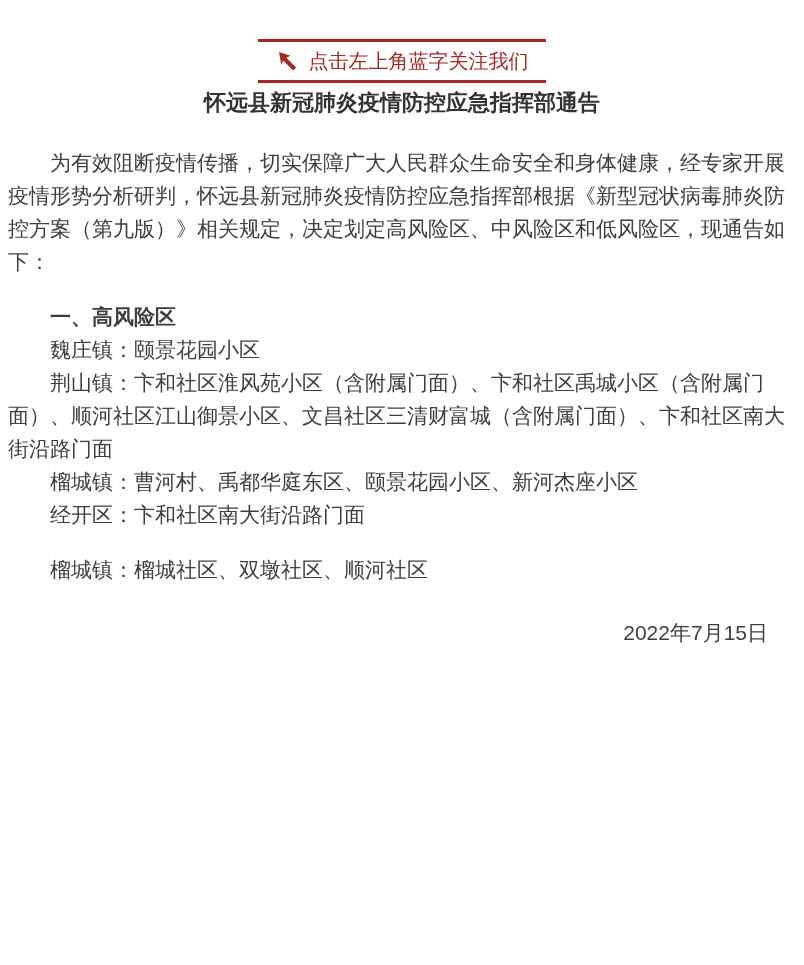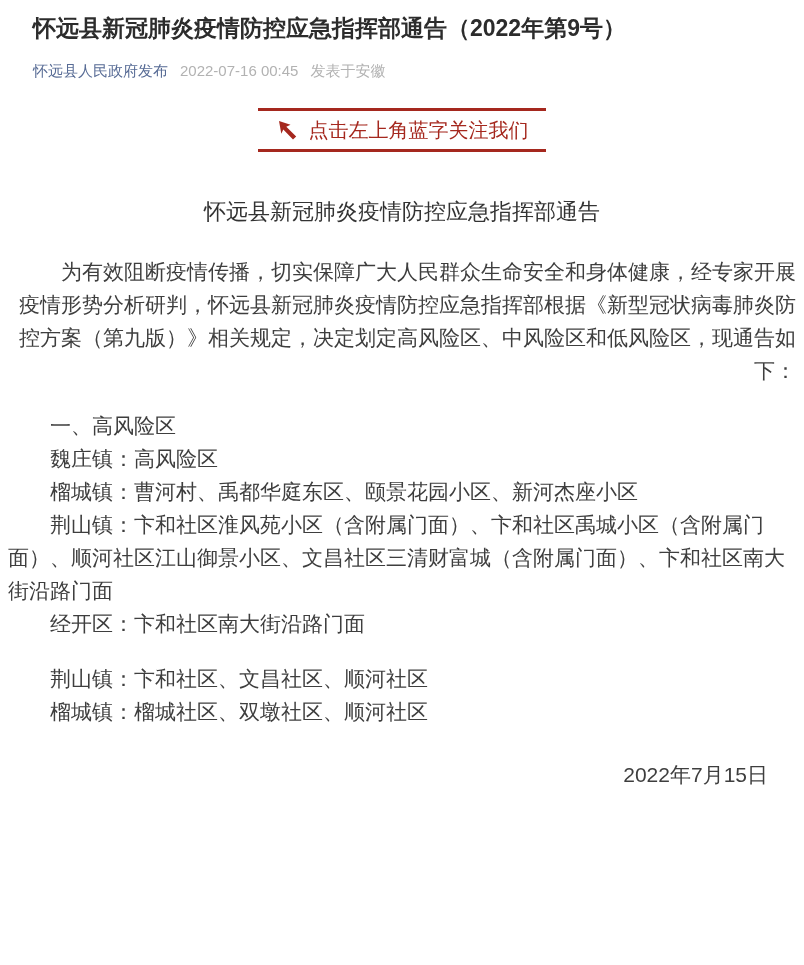--- a/index.html
+++ b/index.html
@@ -66,56 +66,48 @@
   .banner .arrow-icon svg { width: 24px; height: 24px; display: block; }
 
   
   .doc {
     padding: 0 8px;
     font-size: 21px;
     line-height: 33px;
     color: #3e3e3e;
   }
   .doc-heading {
-    margin-top: 40px;
     text-align: center;
     font-size: 22px;
-    font-weight: normal;
+    font-weight: bold;
     line-height: 39px;
     color: #333333;
   }
   .intro {
     margin: 24px 0 0 0;
     text-indent: 2em;
-    text-align: right;
   }
   .section { margin-top: 22px; }
   .section p {
     margin: 0;
     text-indent: 2em;
   }
-  .sec-head { font-weight: normal; }
+  .sec-head { font-weight: bold; }
   .signature {
     margin-top: 30px;
     text-align: right;
     padding-right: 28px;
   }
   .signature div { line-height: 33px; }
 </style>
 </head>
 <body>
 
 <div class="page">
 
-  <div class="header">
-    <h1 class="article-title">怀远县新冠肺炎疫情防控应急指挥部通告（2022年第9号）</h1>
-    <div class="byline">
-      <span class="account">怀远县人民政府发布</span><span class="time">2022-07-16 00:45</span><span class="loc">发表于安徽</span>
-    </div>
-  </div>
 
   <div class="banner-wrap">
     <div class="banner">
       <span class="arrow-icon">
         <svg viewBox="0 0 24 24" aria-hidden="true">
           <path d="M3 3 L14.5 6.8 L10.3 8.7 L20.2 18.6 L17 21.6 L7.3 11.6 L5.3 15.8 Z" fill="#a5281e"></path>
         </svg>
       </span>
       <span>点击左上角蓝字关注我们</span>
     </div>
@@ -124,28 +116,27 @@
   <div class="doc">
 
     <div class="doc-heading">
       <div>怀远县新冠肺炎疫情防控应急指挥部通告</div>
     </div>
 
     <p class="intro">为有效阻断疫情传播，切实保障广大人民群众生命安全和身体健康，经专家开展疫情形势分析研判，怀远县新冠肺炎疫情防控应急指挥部根据《新型冠状病毒肺炎防控方案（第九版）》相关规定，决定划定高风险区、中风险区和低风险区，现通告如下：</p>
 
     <div class="section">
       <p class="sec-head">一、高风险区</p>
-      <p>魏庄镇：高风险区</p>
+      <p>魏庄镇：颐景花园小区</p>
+      <p>荆山镇：卞和社区淮风苑小区（含附属门面）、卞和社区禹城小区（含附属门面）、顺河社区江山御景小区、文昌社区三清财富城（含附属门面）、卞和社区南大街沿路门面</p>
       <p>榴城镇：曹河村、禹都华庭东区、颐景花园小区、新河杰座小区</p>
-      <p>荆山镇：卞和社区淮风苑小区（含附属门面）、卞和社区禹城小区（含附属门面）、顺河社区江山御景小区、文昌社区三清财富城（含附属门面）、卞和社区南大街沿路门面</p>
       <p>经开区：卞和社区南大街沿路门面</p>
     </div>
 
     <div class="section">
-      <p>荆山镇：卞和社区、文昌社区、顺河社区</p>
       <p>榴城镇：榴城社区、双墩社区、顺河社区</p>
     </div>
 
 
     <div class="signature">
       <div>2022年7月15日</div>
     </div>
 
   </div>
 </div>

